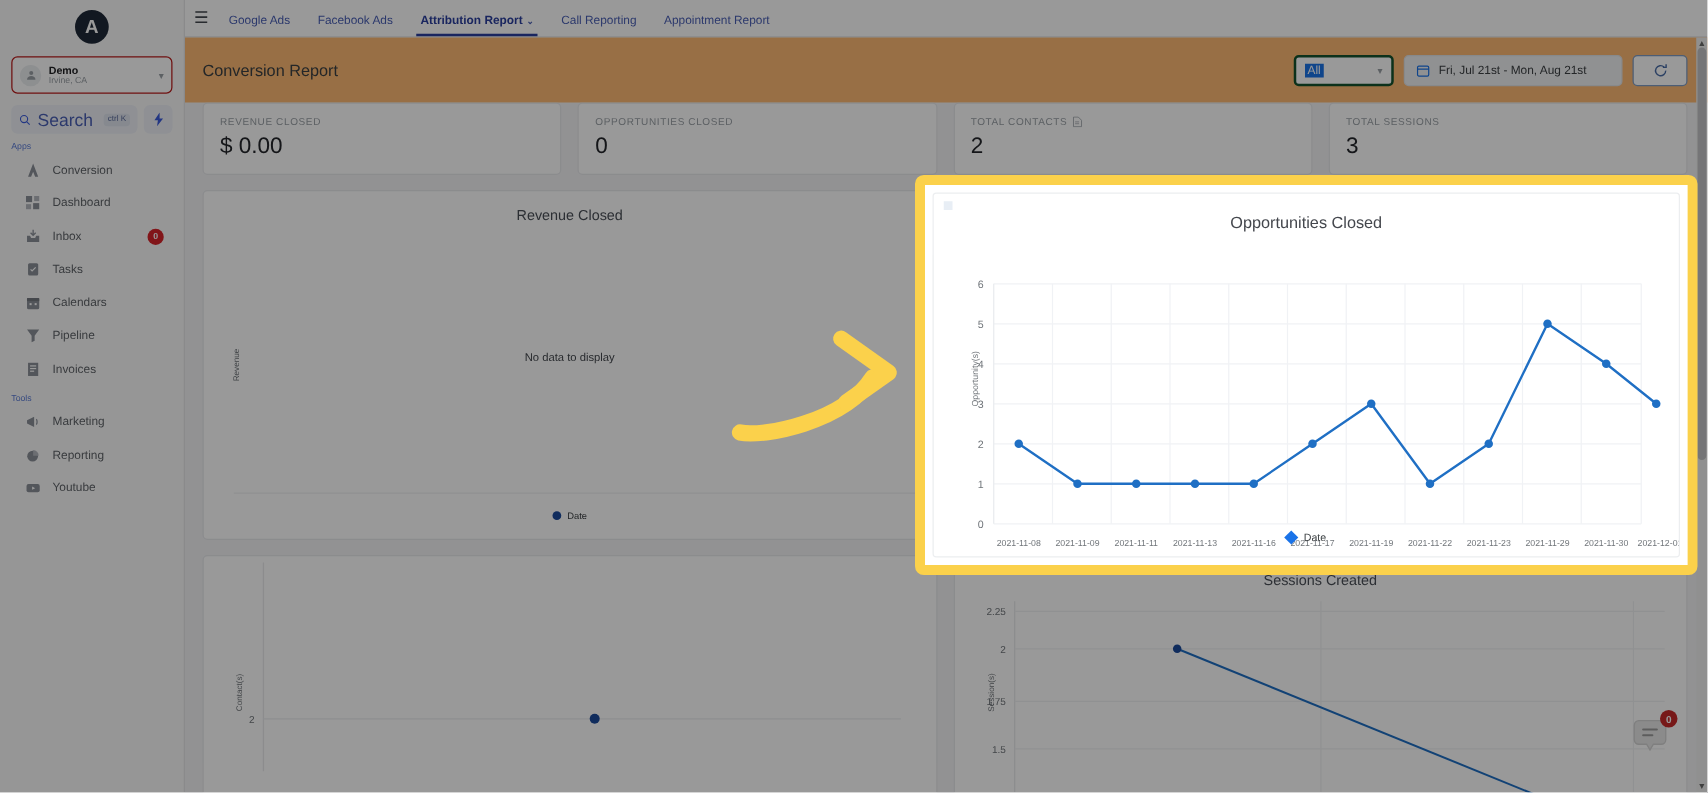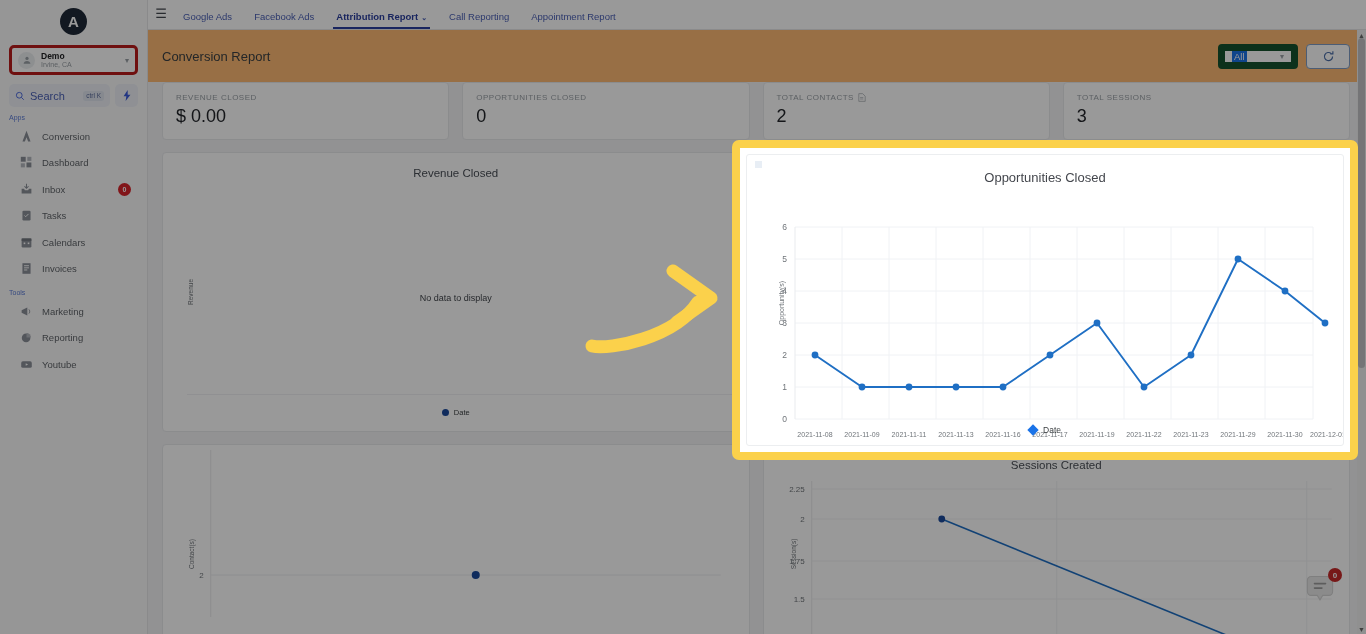--- a/index.html
+++ b/index.html
@@ -22,39 +22,39 @@
     border-right: 1px solid #e6e6e8; flex: 0 0 148px;
     display: flex; flex-direction: column; position: relative;
   }
   .logo-row { height: 42px; display: flex; align-items: center; justify-content: center; }
   .logo {
     width: 27px; height: 27px; border-radius: 50%; background: #1f2937;
     color: #fff; font-size: 15px; font-weight: bold;
     display: flex; align-items: center; justify-content: center;
   }
   .loc-box {
-    margin: 3px 9px 0 9px; height: 30px; border: 3px solid #b91c1c; border-radius: 5px;
+    margin: 3px 9px 0 9px; height: 30px; border: 1px solid #b91c1c; border-radius: 5px;
     display: flex; align-items: center; padding: 0 6px; gap: 6px; background: #fff;
   }
   .loc-av {
     width: 17px; height: 17px; border-radius: 50%; background: #eceef1;
     display: flex; align-items: center; justify-content: center; flex: 0 0 17px;
   }
   .loc-txt { flex: 1; min-width: 0; line-height: 1.05; }
   .loc-name { font-size: 8.5px; color: #202124; font-weight: 600; }
   .loc-sub { font-size: 7px; color: #9aa0a6; }
   .chev { font-size: 8px; color: #9aa0a6; }
 
   .search-row { display: flex; gap: 5px; margin: 9px 9px 0 9px; }
   .search-box {
     flex: 1; height: 23px; background: #eef1f7; border-radius: 5px;
     display: flex; align-items: center; padding: 0 6px; gap: 5px;
   }
   .search-ic { color: #3b5bdb; font-size: 10px; }
-  .search-ph { font-size: 11px; color: #4a5fb5; flex: 1; }
+  .search-ph { font-size: 14px; color: #4a5fb5; flex: 1; }
   .kbd {
     font-size: 6.5px; color: #5b6b99; background: #dfe4ef;
     border-radius: 3px; padding: 1.5px 3px; font-family: "Liberation Sans", sans-serif;
   }
   .bolt-btn {
     width: 23px; height: 23px; background: #eef1f7; border-radius: 5px;
     display: flex; align-items: center; justify-content: center;
     color: #3b5bdb; font-size: 11px;
   }
 
@@ -94,21 +94,21 @@
     content: ""; position: absolute; left: 8px; right: 8px; bottom: 0; height: 2px; background: #2b3f9e;
   }
   .tab .tchev { font-size: 7px; margin-left: 3px; color: #4a5fb5; }
 
   .pagehead {
     height: 52px; background: #fdba74; display: flex; align-items: center;
     padding: 0 16px 0 14px; gap: 8px;
   }
   .pagetitle { font-size: 13px; color: #3c4043; flex: 1; }
   .sel-box {
-    width: 80px; height: 25px; background: #fff; border: 7px solid #14532d; border-radius: 4px;
+    width: 80px; height: 25px; background: #fff; border: 2px solid #14532d; border-radius: 4px;
     display: flex; align-items: center; padding: 0 7px; justify-content: space-between;
   }
   .sel-val { font-size: 9.5px; color: #fff; background: #1a73e8; padding: 0 2px; }
   .date-box {
     width: 175px; height: 25px; background: #f1f2f4; border: 1px solid #e2e4e8; border-radius: 4px;
     display: flex; align-items: center; gap: 7px; padding: 0 9px;
   }
   .date-txt { font-size: 9.5px; color: #3c4043; }
   .refresh-btn {
     width: 44px; height: 25px; border: 1px solid #7f9cc4; border-radius: 4px; background: #fff;
@@ -128,21 +128,21 @@
   .chart-row { display: flex; gap: 13px; margin-top: 12px; }
   .card {
     flex: 1; background: #fff; border: 1px solid #e8e9ec; border-radius: 4px;
     position: relative; min-width: 0;
   }
   .card-title { text-align: center; font-size: 11.5px; color: #4a4f57; padding-top: 14px; }
 
   .r1 .card { height: 280px; }
   .r2 .card { height: 220px; }
 
-  .nodata { position: absolute; left: 0; right: 0; top: 140px; text-align: center; font-size: 9px; color: #43474d; }
+  .nodata { position: absolute; left: 0; right: 0; top: 128px; text-align: center; font-size: 9px; color: #43474d; }
   .ylabel {
     position: absolute; left: 14px; top: 50%; transform: translateY(-50%) rotate(-90deg);
     transform-origin: center; font-size: 6.5px; color: #70757a; white-space: nowrap;
   }
   .legend {
     position: absolute; bottom: 14px; left: 0; right: 0; display: flex;
     align-items: center; justify-content: center; gap: 5px;
   }
   .legend .dot { width: 7px; height: 7px; border-radius: 50%; background: #1b4a9c; }
   .legend-lb { font-size: 7.5px; color: #3c4043; }
@@ -278,20 +278,28 @@
             <rect x="2" y="3" width="12" height="3" fill="#74787f"></rect>
             <rect x="4.5" y="8" width="2" height="2" fill="#fff"></rect>
             <rect x="9.5" y="8" width="2" height="2" fill="#fff"></rect>
           </svg>
         </span>
       <span class="nav-lb">Calendars</span>
     </div>
     <div class="nav-item">
       <span class="nav-ic">
           <svg width="13" height="13" viewBox="0 0 16 16">
+            <path d="M2 2h12L9.5 8v5l-3 1.5V8z" fill="#8a8f98"></path>
+          </svg>
+        </span>
+      <span class="nav-lb">Pipeline</span>
+    </div>
+    <div class="nav-item">
+      <span class="nav-ic">
+          <svg width="13" height="13" viewBox="0 0 16 16">
             <rect x="3" y="1.5" width="10" height="13" fill="#8a8f98"></rect>
             <rect x="5" y="4" width="6" height="1.2" fill="#fff"></rect>
             <rect x="5" y="6.6" width="6" height="1.2" fill="#fff"></rect>
             <rect x="5" y="9.2" width="4" height="1.2" fill="#fff"></rect>
           </svg>
         </span>
       <span class="nav-lb">Invoices</span>
     </div>
 
     <div class="grp-label">Tools</div>
@@ -339,20 +347,29 @@
       </div>
       <div class="tab">Call Reporting</div>
       <div class="tab">Appointment Report</div>
     </div>
 
     <div class="pagehead">
       <div class="pagetitle">Conversion Report</div>
       <div class="sel-box">
         <span class="sel-val">All</span>
         <span class="chev">▾</span>
+      </div>
+      <div class="date-box">
+        <span>
+          <svg width="11" height="11" viewBox="0 0 16 16">
+              <rect x="1.5" y="2.8" width="13" height="11.5" rx="1.6" fill="none" stroke="#1a73e8" stroke-width="1.4"></rect>
+              <line x1="1.5" y1="6.2" x2="14.5" y2="6.2" stroke="#1a73e8" stroke-width="1.4"></line>
+            </svg>
+        </span>
+        <span class="date-txt">Fri, Jul 21st - Mon, Aug 21st</span>
       </div>
       <div class="refresh-btn">
         <svg width="13" height="13" viewBox="0 0 16 16">
             <path d="M13 8a5 5 0 1 1-1.6-3.6" fill="none" stroke="#4a6da7" stroke-width="1.4"></path>
             <path d="M13.4 1.6v3.2h-3.2" fill="none" stroke="#4a6da7" stroke-width="1.4"></path>
           </svg>
       </div>
     </div>
 
     <div class="content">

